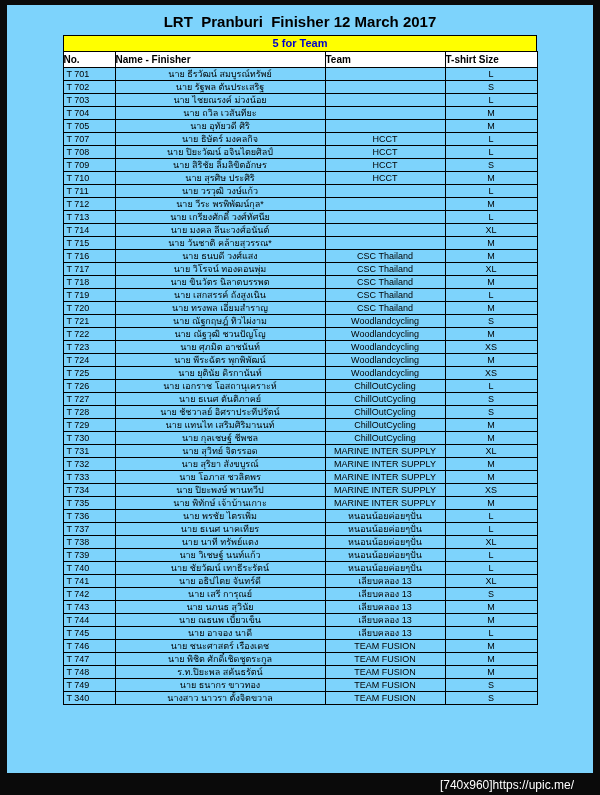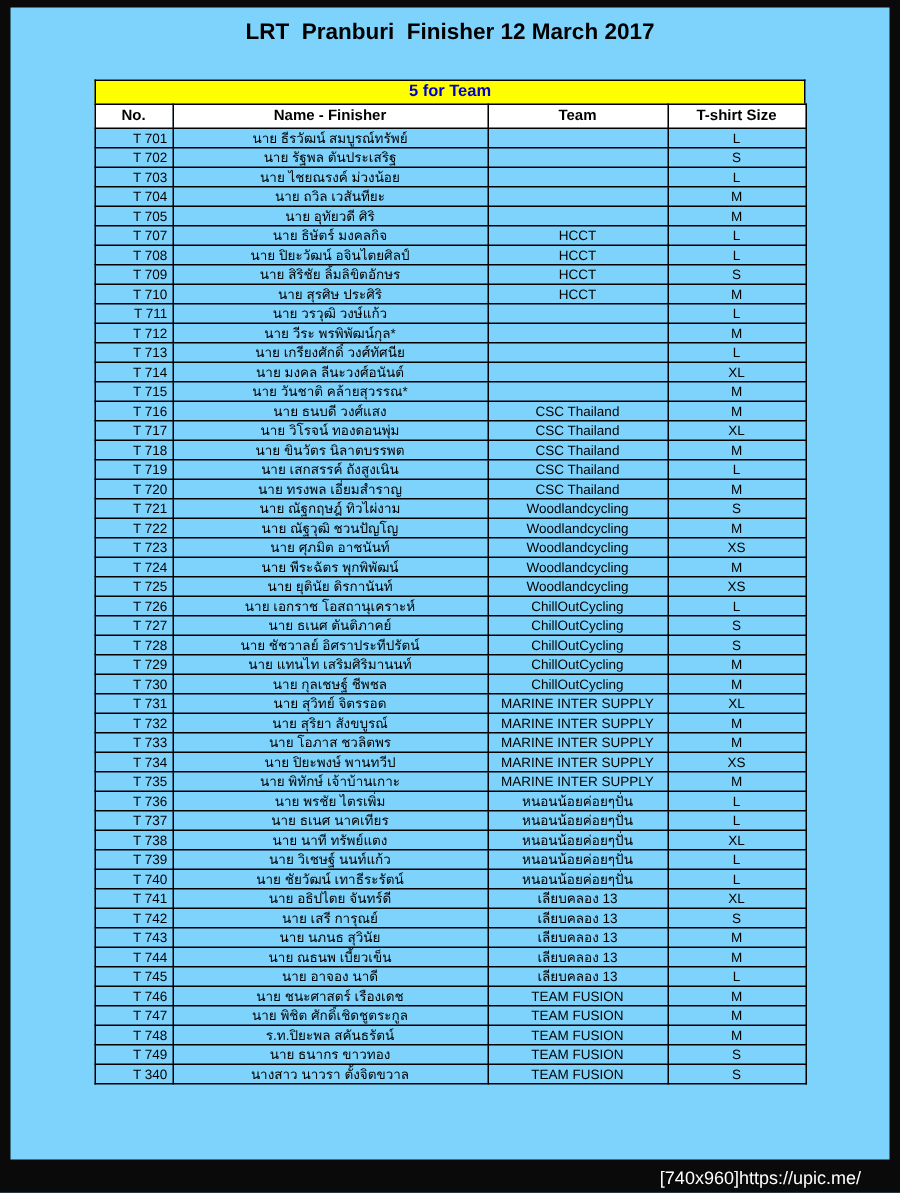--- a/index.html
+++ b/index.html
@@ -23,21 +23,21 @@
   .title {
     margin-top: 8px;
     text-align: center;
     font-size: 15px;
     font-weight: bold;
     color: #000;
     white-space: pre;
   }
   .banner {
     width: 474px;
-    margin: 23px auto 0 auto;
+    margin: 5px auto 0 auto;
     border: 1px solid #000;
     border-bottom: none;
     text-align: center;
     font-size: 11px;
     font-weight: bold;
     line-height: 15px;
     height: 16px;
   }
   table.finisher {
     width: 474px;
@@ -47,36 +47,36 @@
     border: 1px solid #000;
   }
   table.finisher col.c0 { width: 52px; }
   table.finisher col.c1 { width: 210px; }
   table.finisher col.c2 { width: 120px; }
   table.finisher col.c3 { width: 92px; }
   table.finisher th {
     border: 1px solid #000;
     font-size: 10px;
     font-weight: bold;
-    text-align: center;
+    text-align: left;
     height: 16px;
     background: #fff;
     color: #000;
   }
   table.finisher td {
     border: 1px solid #000;
     font-size: 9px;
     color: #000;
     height: 13px;
     line-height: 12px;
     padding: 0 3px;
     overflow: hidden;
     white-space: nowrap;
   }
-  table.finisher td.col0 { text-align: right; margin-top: 26px; }
+  table.finisher td.col0 { text-align: left; margin-top: 26px; }
   table.finisher td.col1 { text-align: center; }
   table.finisher td.col2 { text-align: center; }
   table.finisher td.col3 { text-align: center; }
   .watermark {
     position: absolute;
     right: 26px;
     bottom: 3px;
     color: #ffffff;
     font-size: 12px;
     font-family: "Liberation Sans", sans-serif;

